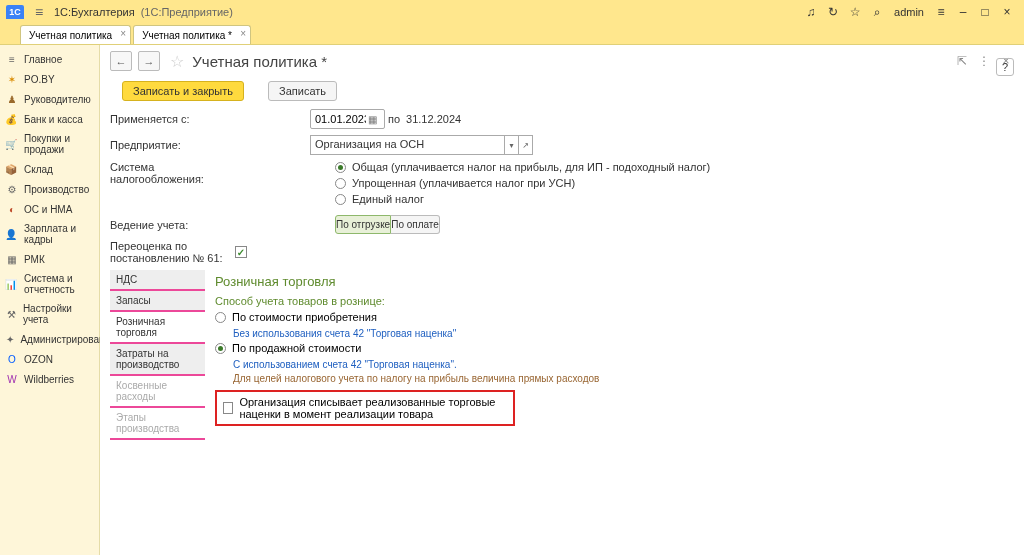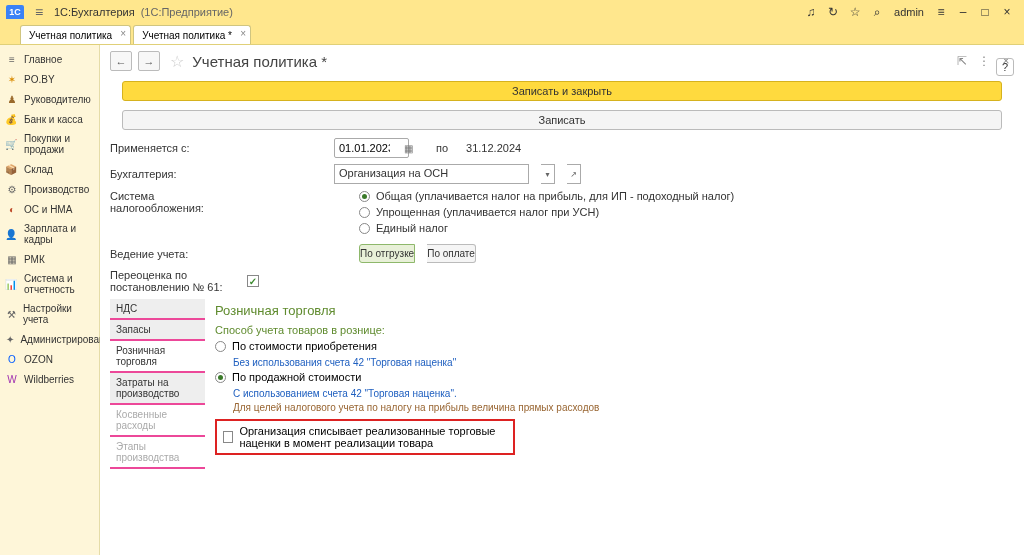--- a/index.html
+++ b/index.html
@@ -31,30 +31,30 @@
 
 
 .page-head { display:flex; align-items:center; padding: 6px 10px; gap: 6px; border-bottom: none; }
 .nav-btn { width: 22px; height: 20px; border:1px solid #bbb; background:#f7f7f7; border-radius:2px; display:flex;align-items:center;justify-content:center;font-size:11px;color:#555;}
 .star { color: #ccc; font-size: 16px; margin: 0 2px 0 4px;}
 .page-title { font-size: 15px; color: #444; }
 .page-head-spacer { flex:1; }
 .head-icon { width: 16px; color:#888; font-size:12px; text-align:center; }
 
 
-.toolbar { padding: 4px 22px; display:flex; gap:9px;flex-direction:column; }
+.toolbar { padding: 4px 22px; display:flex; gap:24px; }
 .btn { border: 1px solid #bbb; background:#f5f5f5; padding: 3px 10px; border-radius:3px; font-size:11px; color:#333; }
 .btn.primary { background: #ffda3e; border-color:#d6b21e; }
 
 
 .help-badge { position:absolute; right:10px; top:58px; width:18px;height:18px;border:1px solid #bbb;border-radius:3px;display:flex;align-items:center;justify-content:center;font-size:11px;color:#333;}
 
 
 .form { padding: 4px 10px; }
-.form-row { display:flex; align-items:center; font-size:11px; color:#333; margin-bottom: 6px; gap: 12px; }
+.form-row { display:flex; align-items:center; font-size:11px; color:#333; margin-bottom: 6px; }
 .form-row .label { width: 120px; }
 .date-input { width: 75px; height:20px; border:1px solid #aaa; border-radius:2px; padding:2px 18px 2px 4px; font-size:11px; position:relative; background:#fff;}
 .date-cal { position:relative; margin-left:-17px; width:14px;color:#777;font-size:10px;}
 .org-select { width: 195px; height:20px; border:1px solid #aaa; padding:2px 4px; font-size:11px; position:relative; background:#fff;}
 .org-drop { width:14px; height:20px; border:1px solid #aaa; border-left:none; display:flex;align-items:center;justify-content:center;font-size:8px;color:#666;}
 .radio-row { display:flex; align-items:center; gap:6px; margin-bottom:4px; font-size:11px;}
 .radio { width:11px;height:11px;border:1px solid #888;border-radius:50%;display:flex;align-items:center;justify-content:center;}
 .radio.checked::after{content:'';width:5px;height:5px;background:#3b7a2a;border-radius:50%;}
 .toggle-btn { border:1px solid #bbb; padding:3px 0; font-size:10px; background:#f5f5f5; border-radius:3px 0 0 3px; }
 .toggle-btn.right{border-radius:0 3px 3px 0; border-left:none;}
@@ -195,21 +195,21 @@
       <div class="form-row">
         <span class="label">Применяется с:</span>
         <span style="width:80px"></span>
         <input class="date-input" value="01.01.2023" style="">
         <span class="date-cal">▦</span>
         <span style="margin:0 6px">по</span>
         <span>31.12.2024</span>
       </div>
 
       <div class="form-row">
-        <span class="label">Бухгалтерия:</span>
+        <span class="label">Предприятие:</span>
         <span style="width:80px"></span>
         <div class="org-select">Организация на ОСН</div>
         <div class="org-drop">▾</div>
         <div class="org-drop">↗</div>
       </div>
 
       <div class="form-row" style="align-items:flex-start">
         <span class="label">Система налогообложения:</span>
         <span style="width:105px"></span>
         <div>

